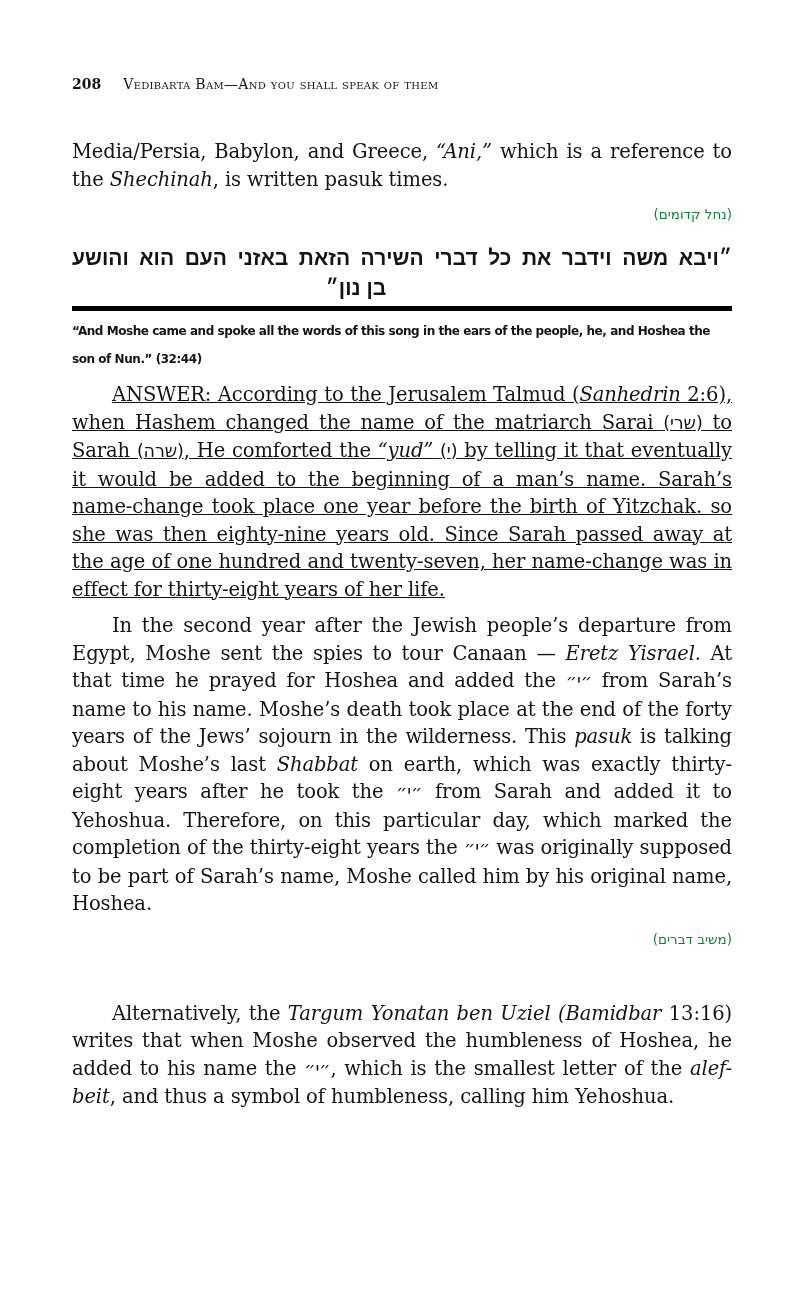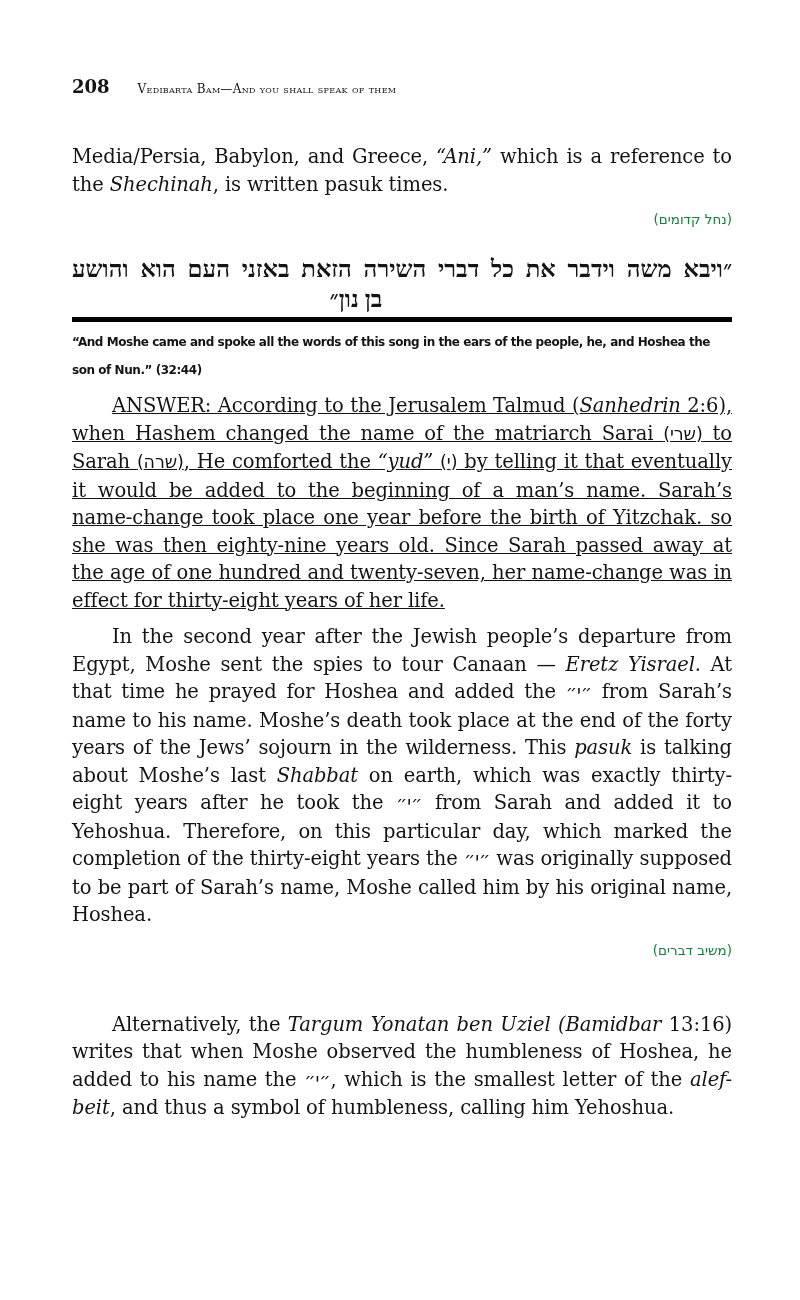--- a/index.html
+++ b/index.html
@@ -19,26 +19,26 @@
   }
 
   
   .running-head {
     margin-top:76px;
     display:flex;
     align-items:baseline;
   }
   .page-number {
     font-weight:bold;
-    font-size:18px;
+    font-size:14px;
   }
   .book-title {
-    margin-left:28px;
+    margin-left:22px;
     font-variant:small-caps;
-    font-size:12px;
+    font-size:14px;
     letter-spacing:0.3px;
     white-space:nowrap;
   }
 
   
   .para {
     font-size:19.5px;
     line-height:27.5px;
     text-align:justify;
     letter-spacing:-0.1px;
@@ -62,25 +62,25 @@
     font-size:13.5px;
     line-height:18px;
     color:#15803d;
   }
   .attribution-1 { margin-top:12px; }
   .attribution-2 { margin-top:12px; }
 
   
   .hebrew-heading {
     direction:rtl;
-    font-family:Liberation Serif, serif;
+    font-family:Liberation Sans, sans-serif;
     font-weight:bold;
-    font-size:24px;
+    font-size:21px;
     line-height:30px;
-    margin-top:26px;
+    margin-top:20px;
   }
   .hebrew-line-1 {
     white-space:nowrap;
     text-align:justify;
     text-align-last:justify;
     overflow:hidden;
   }
   .hebrew-line-2 {
     text-align:center;
     margin-right:0;

